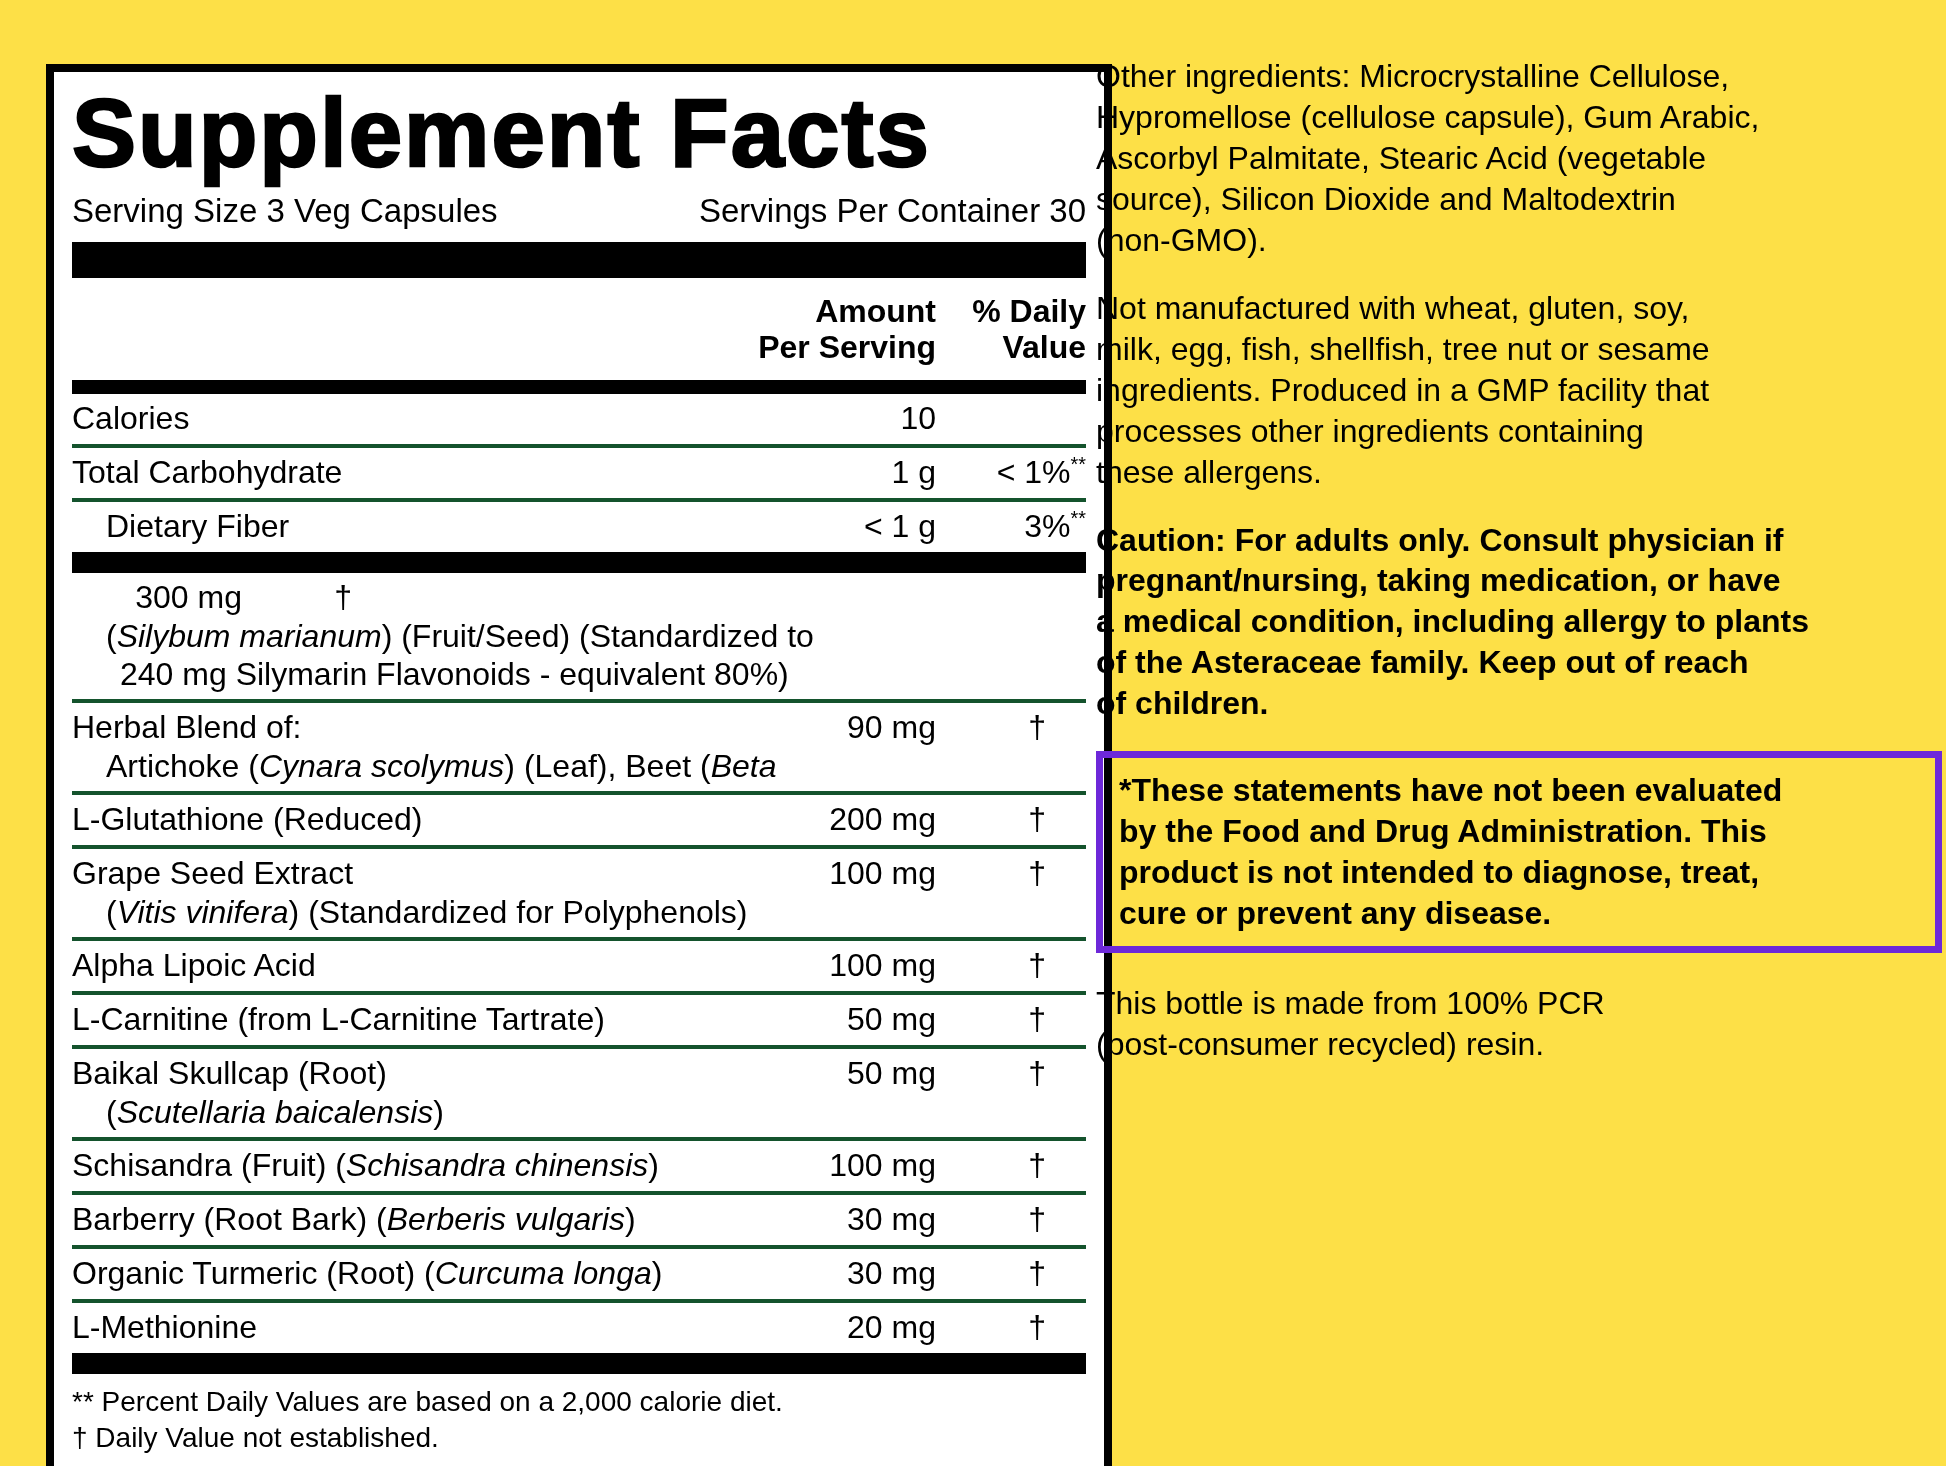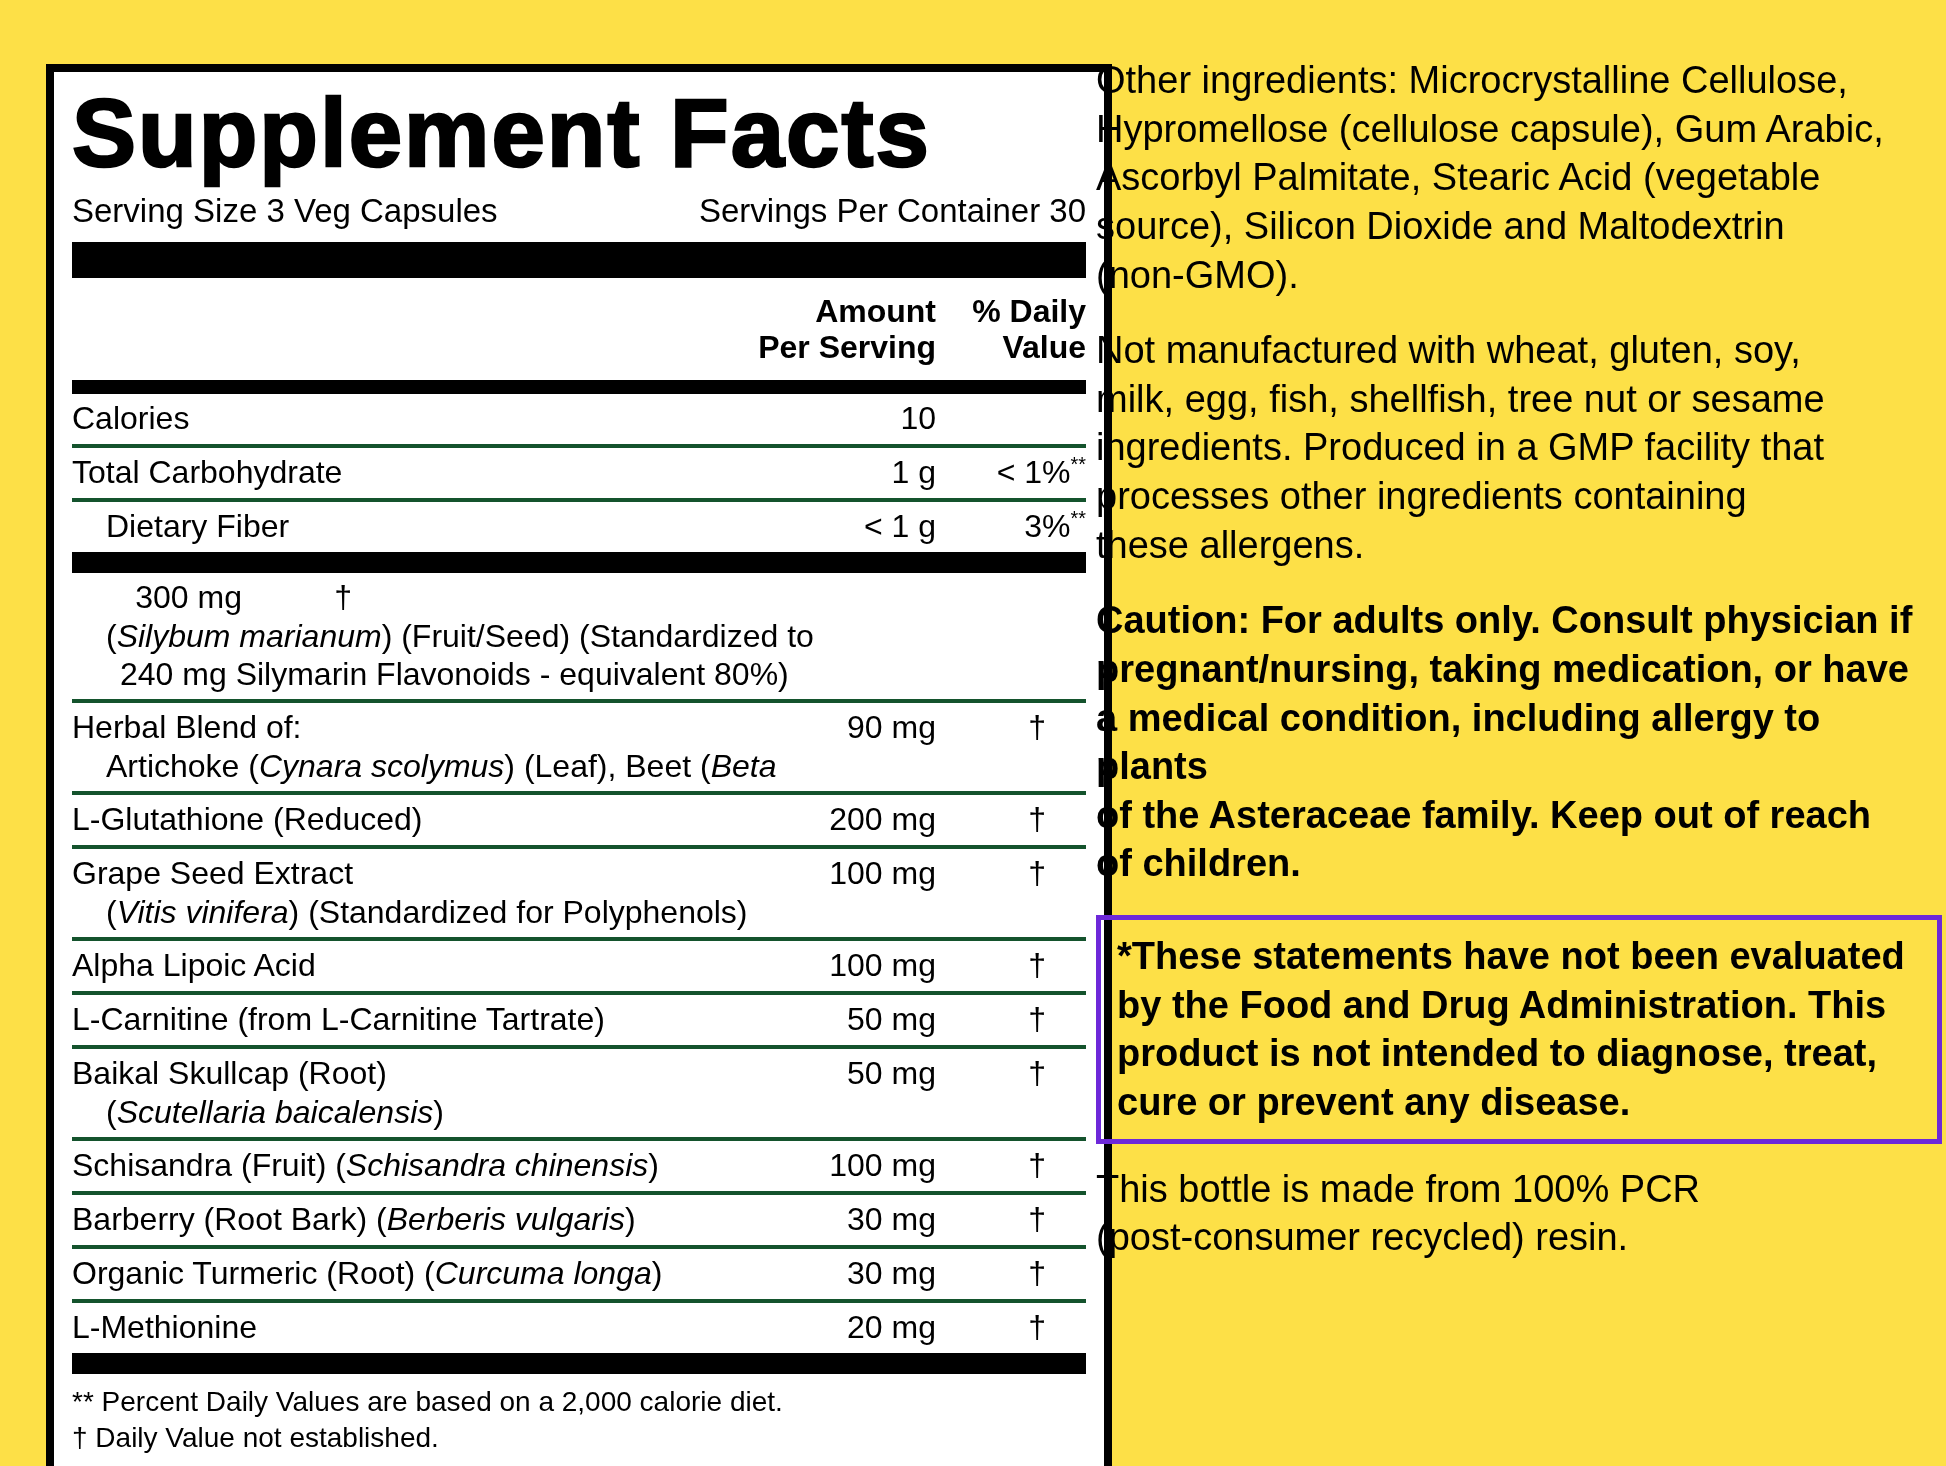--- a/index.html
+++ b/index.html
@@ -34,24 +34,24 @@
   .sub{font-size:32px;line-height:38px;white-space:nowrap;}
   .sub-0{padding-left:34px;}
   .sub-1{padding-left:48px;}
   .it{font-style:italic;}
   sup{font-size:62%;vertical-align:super;line-height:0;}
 
   .footnotes{font-size:28px;line-height:1.3;white-space:pre-line;margin-top:10px;}
 
   
   .rightcol{position:absolute;left:1096px;top:56px;width:846px;}
-  .para{font-size:38px;line-height:1.28;white-space:pre-line;margin:0 0 27px 0;}
+  .para{font-size:32px;line-height:1.28;white-space:pre-line;margin:0 0 27px 0;}
   .para.bold{font-weight:bold;}
   .para.italic{}
-  .fda-box{border:5px solid #6d28d9;padding:12px 16px;margin:0 0 21px 0;}
+  .fda-box{border:7px solid #6d28d9;padding:12px 16px;margin:0 0 30px 0;}
   .fda-box .para{margin:0;}
 </style>
 </head>
 <body>
 
 <div class="page">
 
   <div class="panel">
     <div class="title">Supplement Facts</div>
 

